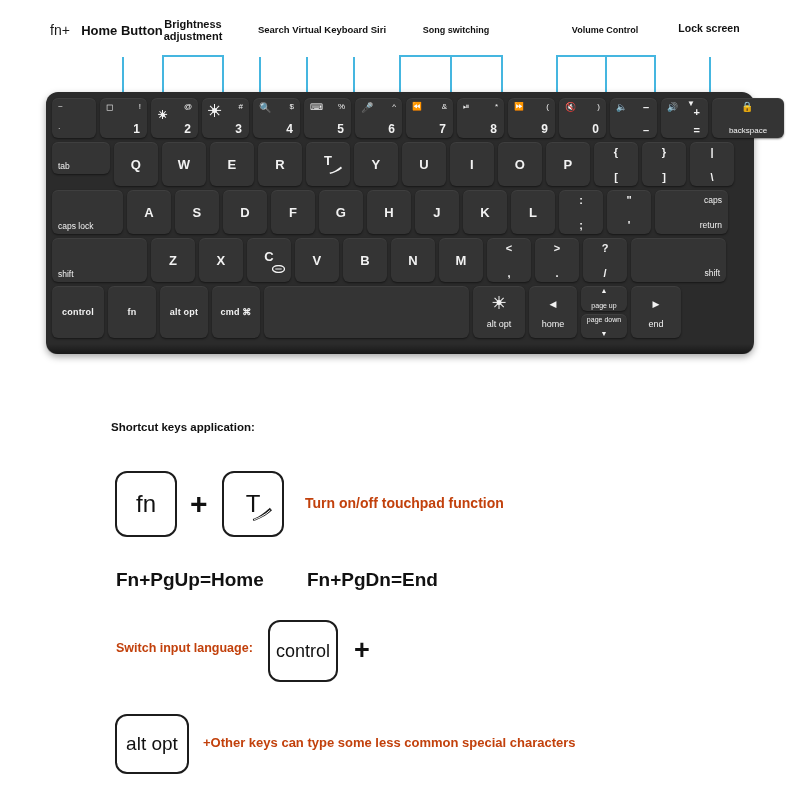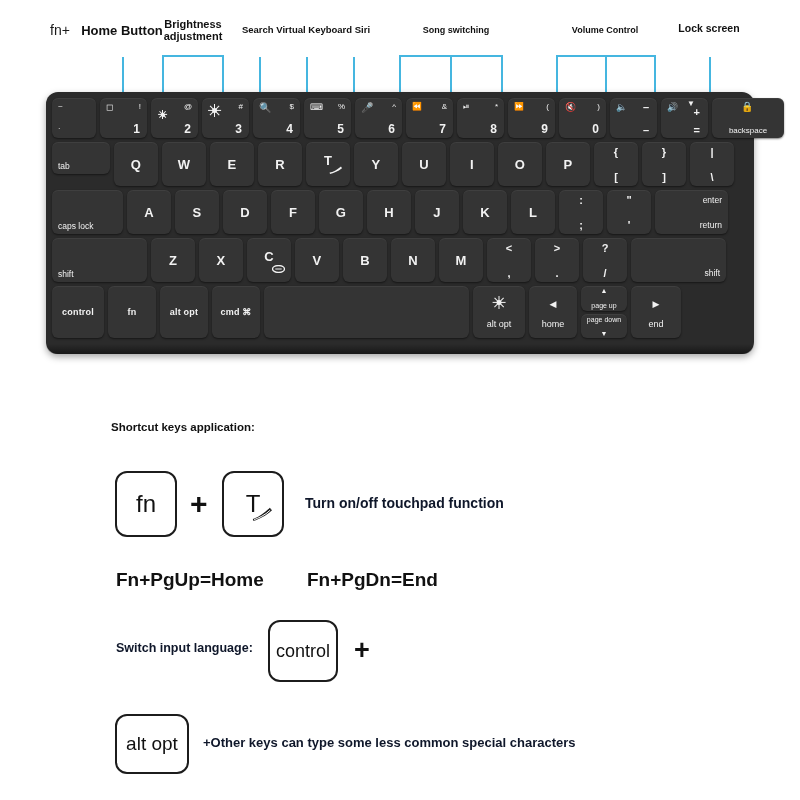--- a/index.html
+++ b/index.html
@@ -145,21 +145,21 @@
     color: #111;
   }
   .plus {
     position: absolute;
     font-weight: bold;
     color: #111;
   }
   .desc {
     position: absolute;
     font-weight: bold;
-    color: #0f172a;
+    color: #c2410c;
   }
   .eqline {
     position: absolute;
     font-weight: bold;
     color: #111;
   }
 </style>
 </head>
 <body>
 
@@ -167,21 +167,21 @@
 
   <div class="anno-fn" style="left:50px; top:22px; font-size:14px;">fn+</div>
 
   <div class="anno-label" style="left:77px; top:24px; width:90px; font-size:13px;">Home Button</div>
   <div class="tick" style="left:122px; top:57px; height:37px;"></div>
 
   <div class="anno-label" style="left:150px; top:18px; width:86px; font-size:11px;">Brightness
 adjustment</div>
   <div class="bracket" style="left:162px; top:55px; width:62px; height:39px;"></div>
 
-  <div class="anno-label" style="left:236px; top:25px; width:140px; font-size:9.5px;">Search Virtual Keyboard Siri</div>
+  <div class="anno-label" style="left:252px; top:25px; width:140px; font-size:9.5px;">Search Virtual Keyboard Siri</div>
   <div class="tick" style="left:259px; top:57px; height:37px;"></div>
   <div class="tick" style="left:306px; top:57px; height:37px;"></div>
   <div class="tick" style="left:353px; top:57px; height:37px;"></div>
 
   <div class="anno-label" style="left:413px; top:25px; width:86px; font-size:9px;">Song switching</div>
   <div class="bracket" style="left:399px; top:55px; width:104px; height:39px;">
     <span class="mid" style="left:49px;"></span>
   </div>
 
   <div class="anno-label" style="left:562px; top:25px; width:86px; font-size:9px;">Volume Control</div>
@@ -369,21 +369,21 @@
         </div>
       <div class="key" style="width:44px;height:44px;">
         <span class="stackT">:</span>
         <span class="stackB">;</span>
       </div>
       <div class="key" style="width:44px;height:44px;">
         <span class="stackT">"</span>
         <span class="stackB">'</span>
       </div>
       <div class="key" style="width:73px;height:44px;">
-        <span class="mini" style="right:6px;top:5px;font-size:8.5px;">enter</span>
+        <span class="mini" style="right:6px;top:5px;font-size:8.5px;">caps</span>
         <span class="mini" style="right:6px;bottom:4px;font-size:8.5px;">return</span>
       </div>
     </div>
 
     <div class="krow" style="top:146px; height:44px;">
       <div class="key wide" style="width:95px;height:44px;">
         <span class="bl lbl-bl">shift</span>
       </div>
       <div class="key" style="width:44px;height:44px;">
           <span class="ctr">Z</span>

